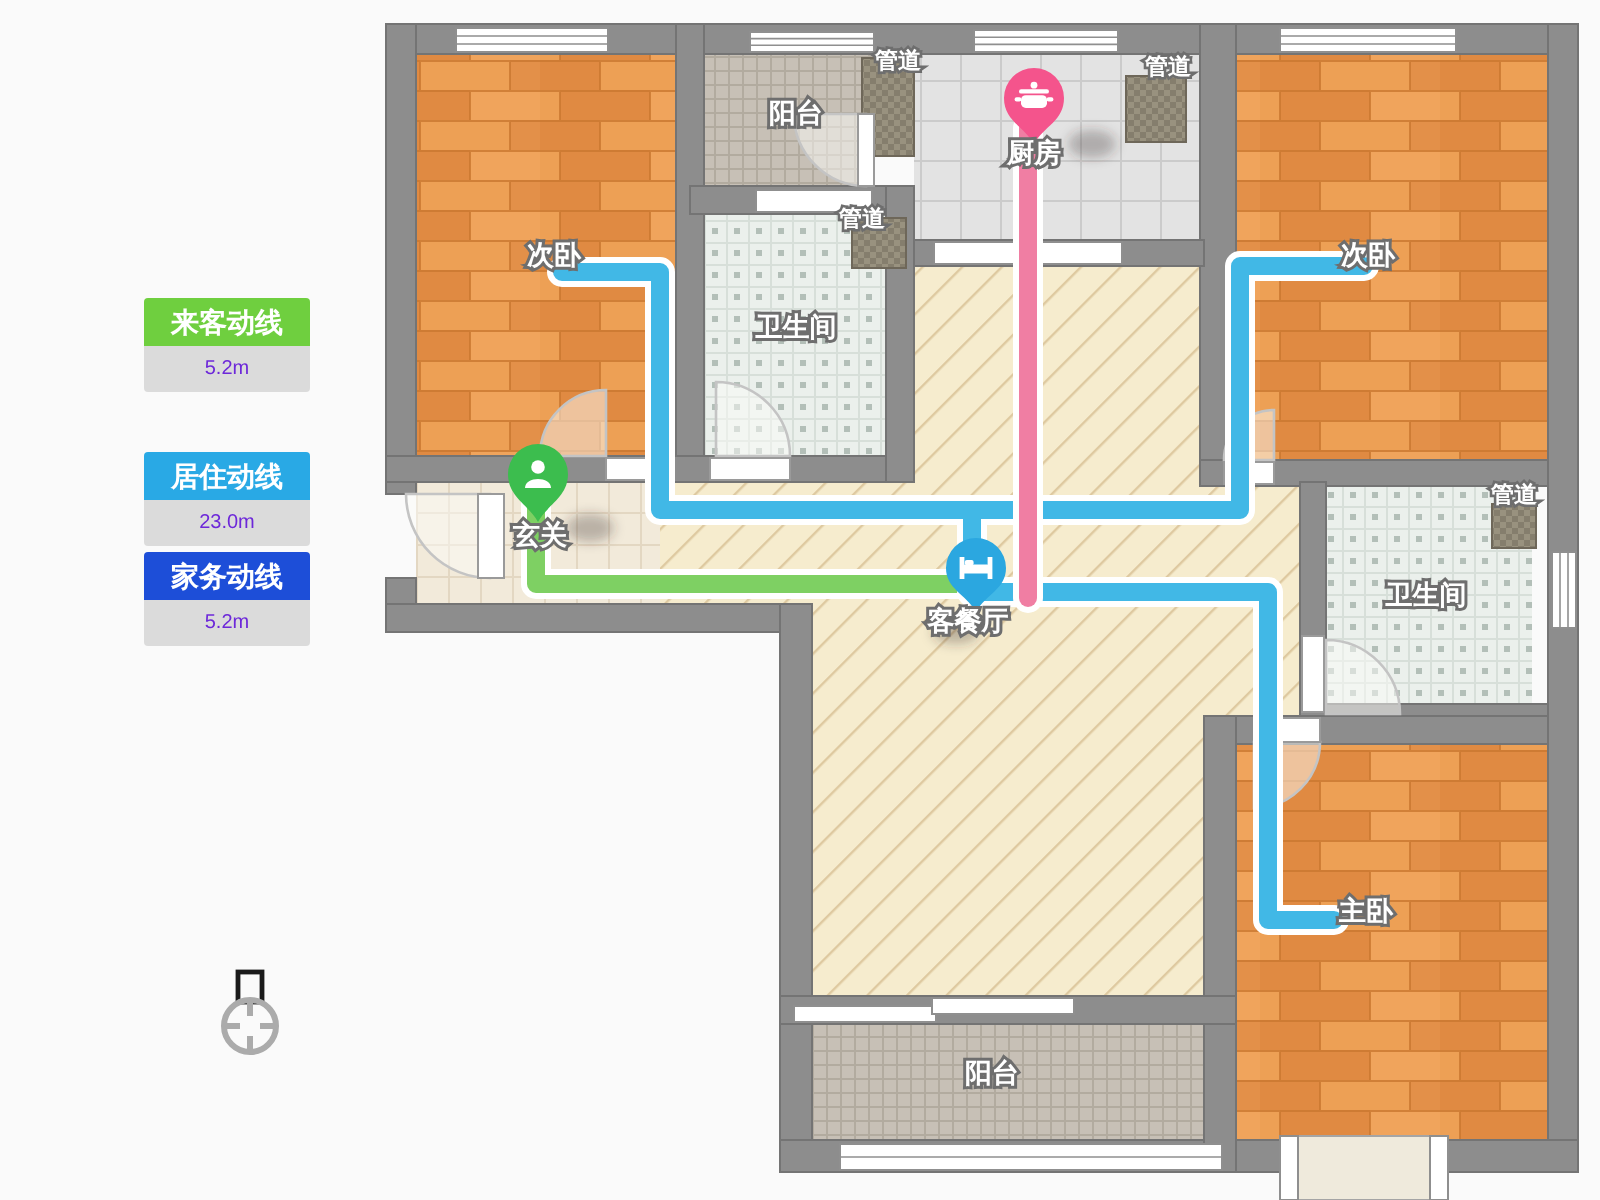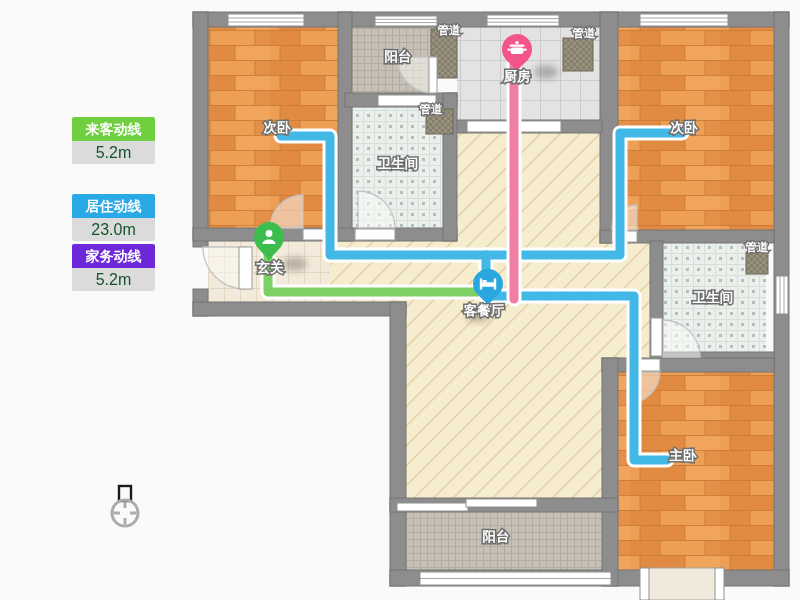--- a/index.html
+++ b/index.html
@@ -1,26 +1,26 @@
 <!DOCTYPE html>
 <html><head>
 <meta charset="utf-8">
 <style>
   html,body{margin:0;padding:0;background:#FAFAFA;}
   #stage{position:relative;width:800px;height:600px;background:#FAFAFA;overflow:hidden;
          font-family:"Liberation Sans", sans-serif;}
   #plan{position:absolute;left:0;top:0;}
-  .legend{position:absolute;left:72px;width:83px;}
+  .legend{position:absolute;left:72px;width:83px;margin-top:32px;}
   .legend .hd{height:24px;line-height:24px;text-align:center;color:#fff;
               font-size:14px;font-weight:bold;border-radius:2px 2px 0 0;}
-  .legend .val{height:23px;line-height:23px;text-align:center;color:#14532d;
-               font-size:16px;background:#DBDBDB;border-radius:0 0 2px 2px;}
+  .legend .val{height:23px;line-height:23px;text-align:center;color:#6d28d9;
+               font-size:10px;background:#DBDBDB;border-radius:0 0 2px 2px;}
   .lg0 .hd{background:#6FCF3F;}
   .lg1 .hd{background:#29A9E5;}
-  .lg2 .hd{background:#6d28d9;}
+  .lg2 .hd{background:#1d4ed8;}
   text.room{font-size:13.5px;font-weight:bold;fill:#fff;stroke:#6E6E6E;stroke-width:3px;
             paint-order:stroke;text-anchor:middle;font-family:"Liberation Sans",sans-serif;}
   text.duct{font-size:11.5px;font-weight:bold;fill:#fff;stroke:#6E6E6E;stroke-width:2.6px;
             paint-order:stroke;text-anchor:middle;font-family:"Liberation Sans",sans-serif;}
 </style>
 </head>
 <body>
 
 <div id="stage">
 

